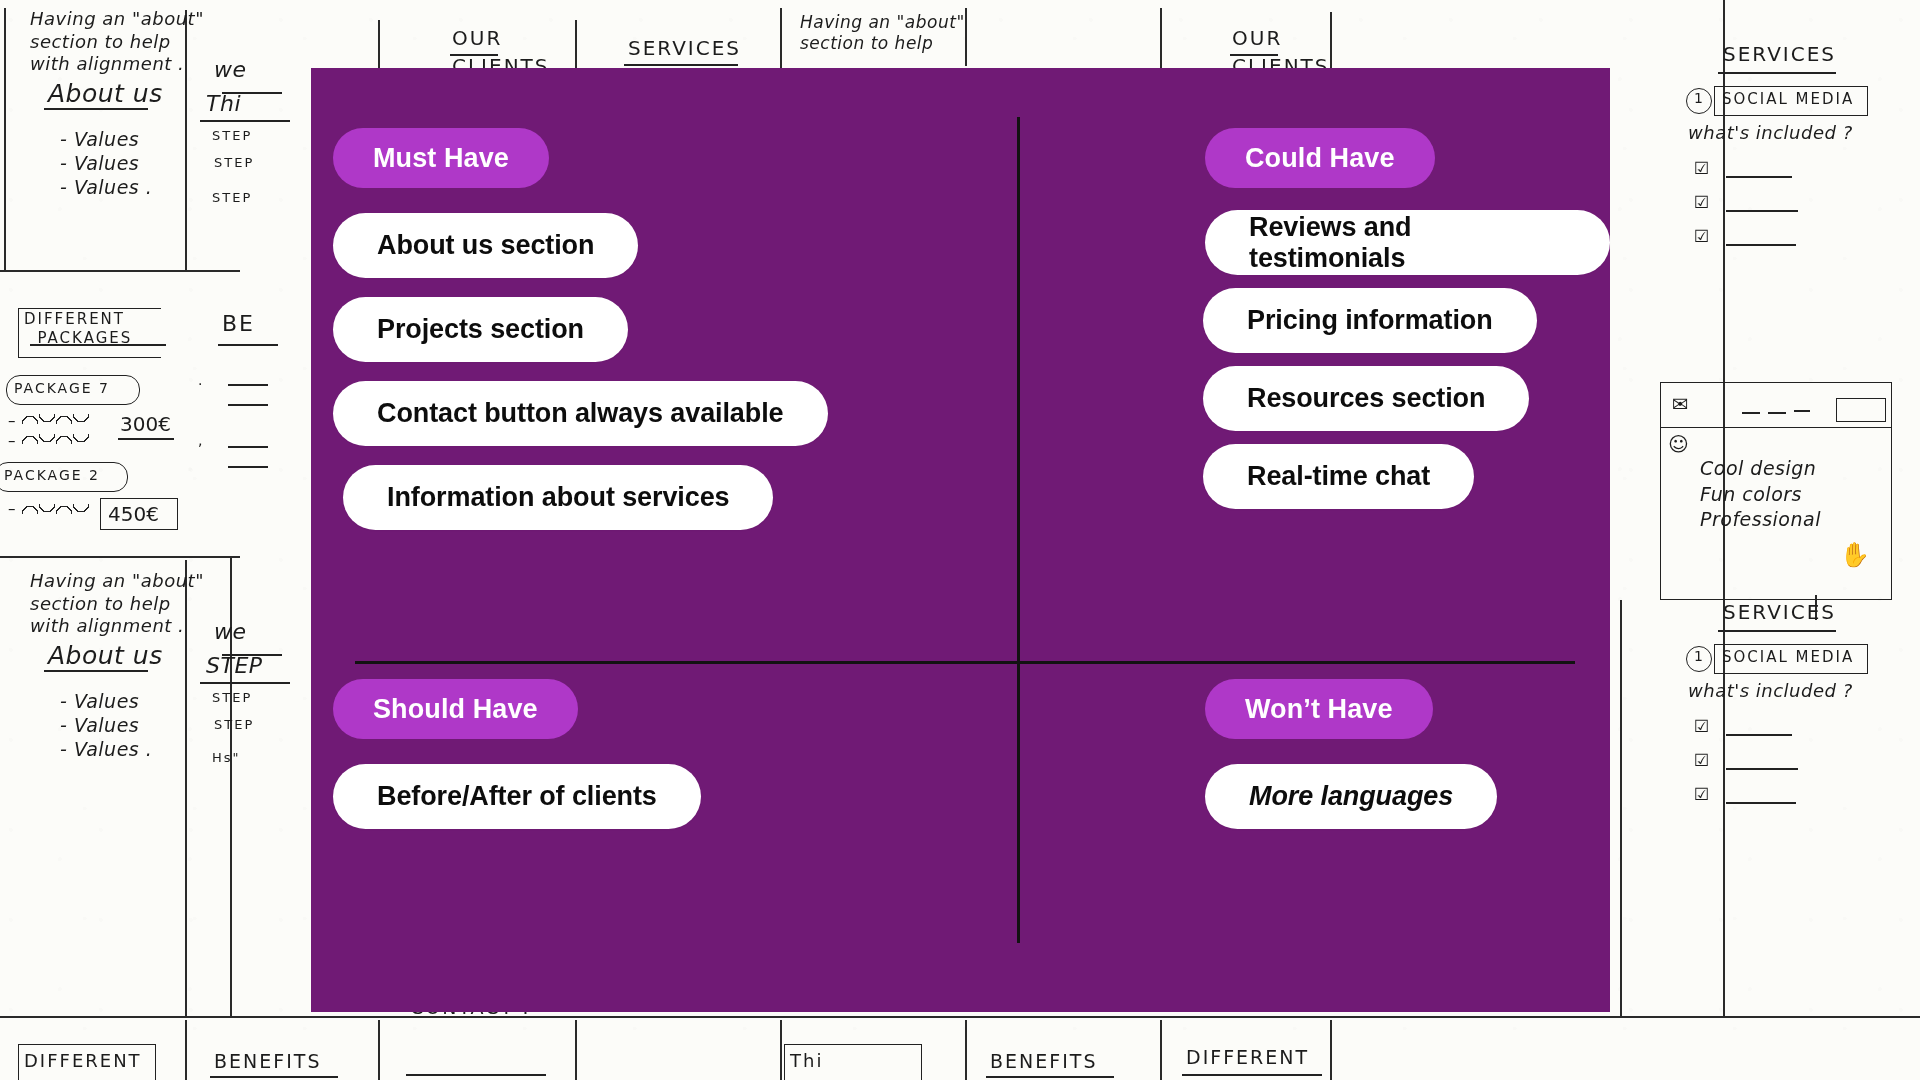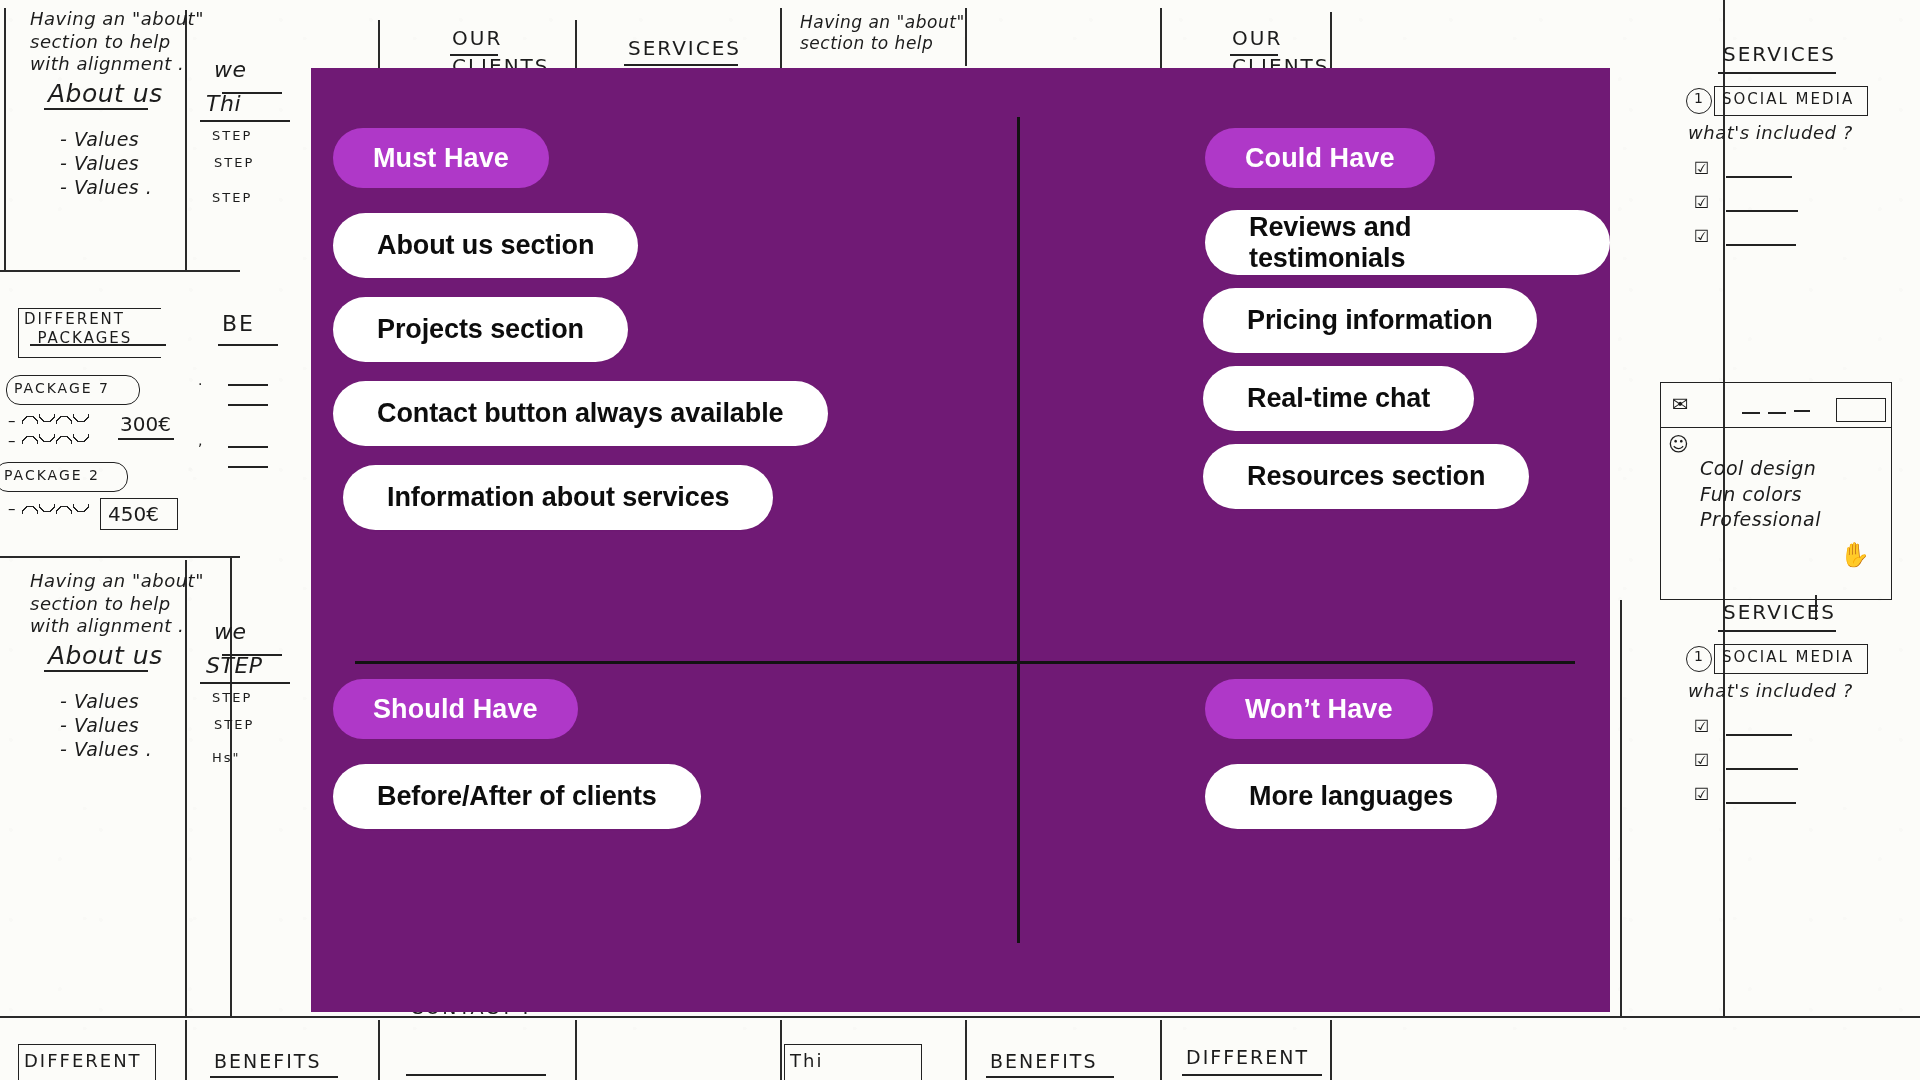--- a/index.html
+++ b/index.html
@@ -156,21 +156,21 @@
   .could-list .item:nth-child(2) { margin-left: -2px; }
   .could-list .item:nth-child(3) { margin-left: -2px; }
   .could-list .item:nth-child(4) { margin-left: -2px; }
 
   
   .should-chip { position: absolute; left: 22px; top: 15px; }
   .should-list { position: absolute; left: 22px; top: 100px; display: flex; flex-direction: column; gap: 12px; align-items: flex-start; }
 
   
   .wont-chip { position: absolute; left: 185px; top: 15px; }
-  .wont-list { position: absolute; left: 185px; top: 100px; display: flex; flex-direction: column; gap: 12px; align-items: flex-start; }
+  .wont-list { position: absolute; left: 185px; top: 100px; display: flex; flex-direction: column; gap: 12px; align-items: flex-start; font-style: italic; }
 </style>
 </head>
 <body>
 
 <div id="root">
 
   <div class="sketch-layer">
     <div class="paper-tex"></div>
 
     <div class="rule h" style="left:0;top:270px;width:240px;"></div>
@@ -351,22 +351,22 @@
         <div class="item">Contact button always available</div>
         <div class="item">Information about services</div>
       </div>
     </div>
 
     <div class="quad quad-could">
       <div class="chip could-chip">Could Have</div>
       <div class="could-list">
         <div class="item">Reviews and testimonials</div>
         <div class="item">Pricing information</div>
+        <div class="item">Resources section</div>
         <div class="item">Real-time chat</div>
-        <div class="item">Resources section</div>
       </div>
     </div>
 
     <div class="quad quad-should">
       <div class="chip should-chip">Should Have</div>
       <div class="should-list">
         <div class="item">Before/After of clients</div>
       </div>
     </div>
 

